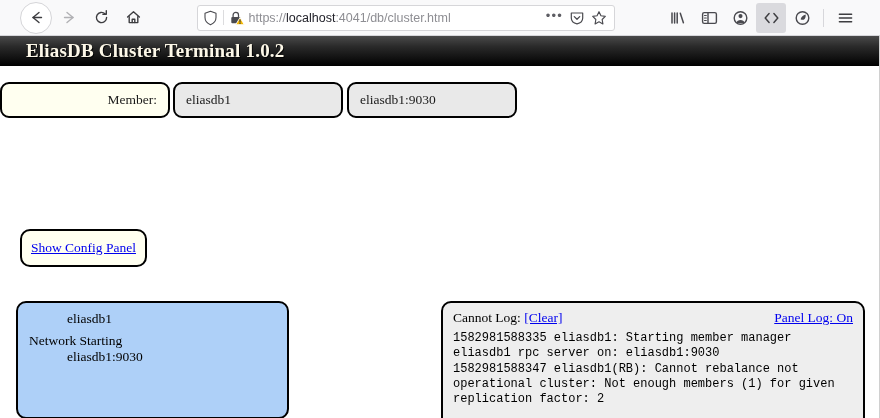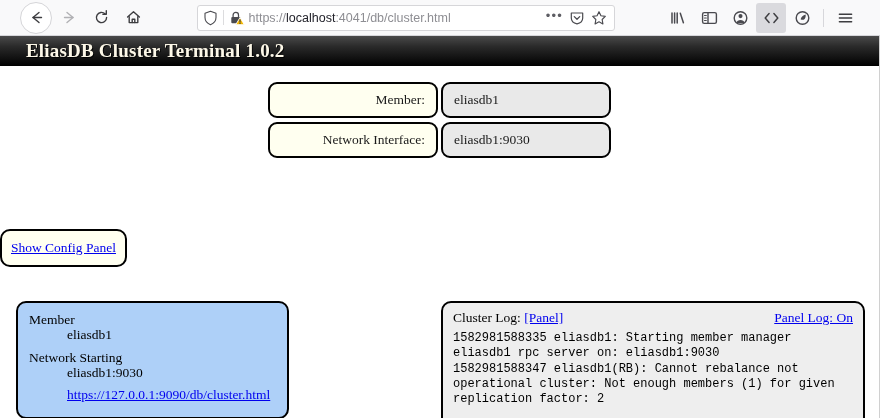--- a/index.html
+++ b/index.html
@@ -157,21 +157,21 @@
     padding-left: 26px;
     box-sizing: border-box;
     text-shadow: 1px 1px 0 rgba(0,0,0,0.8);
     letter-spacing: 0.2px;
   }
 
   
   .form-area {
     padding-top: 16px;
     display: flex;
-    flex-direction: column;
+    flex-direction: row;
     align-items: center;
     gap: 4px;
   }
   .form-row {
     display: flex;
     align-items: stretch;
     gap: 3px;
   }
   .fld {
     border: 2px solid #000000;
@@ -195,21 +195,21 @@
     background: #e9e9e9;
     justify-content: flex-start;
     padding-left: 11px;
     color: #1a1a1a;
     cursor: text;
   }
 
   
   .config-btn-wrap {
     position: absolute;
-    left: 0;
+    left: 20px;
     top: 193px;
   }
   .config-btn {
     width: 127px;
     height: 38px;
     border: 2px solid #000000;
     border-radius: 10px;
     background: #fffff0;
     display: flex;
     align-items: center;
@@ -402,48 +402,43 @@
   <div class="app-title">EliasDB Cluster Terminal 1.0.2</div>
 
   <div class="form-area">
 
     <div class="form-row">
       <div class="fld fld-label">Member:</div>
       <div class="fld fld-value">eliasdb1</div>
     </div>
 
     <div class="form-row">
-      <div class="fld fld-label">Network Interface:</div>
       <div class="fld fld-value">eliasdb1:9030</div>
     </div>
 
   </div>
 
   <div class="config-btn-wrap">
     <div class="config-btn">
       <a href="#">Show Config Panel</a>
     </div>
   </div>
 
   <div class="info-panel">
-    <div class="info-key">Member</div>
     <div class="info-val">eliasdb1</div>
 
     <div class="info-key">Network Starting</div>
     <div class="info-val">eliasdb1:9030</div>
 
-    <div class="info-val">
-      <a href="#">https://127.0.0.1:9090/db/cluster.html</a>
-    </div>
   </div>
 
   <div class="log-panel">
     <div class="log-head">
-      <div><span>Cluster Log:</span>
-        <a href="#">[Panel]</a>
+      <div><span>Cannot Log:</span>
+        <a href="#">[Clear]</a>
       </div>
       <a href="#">Panel Log: On</a>
     </div>
     <div class="log-body">1582981588335 eliasdb1: Starting member manager eliasdb1 rpc server on: eliasdb1:9030
 1582981588347 eliasdb1(RB): Cannot rebalance not operational cluster: Not enough members (1) for given replication factor: 2</div>
   </div>
 
 </div>
 
 </body></html>

